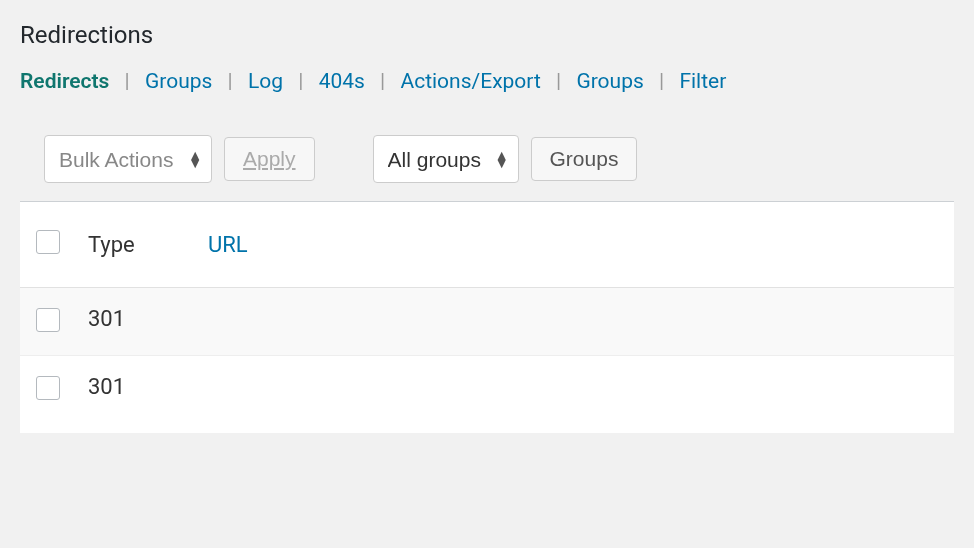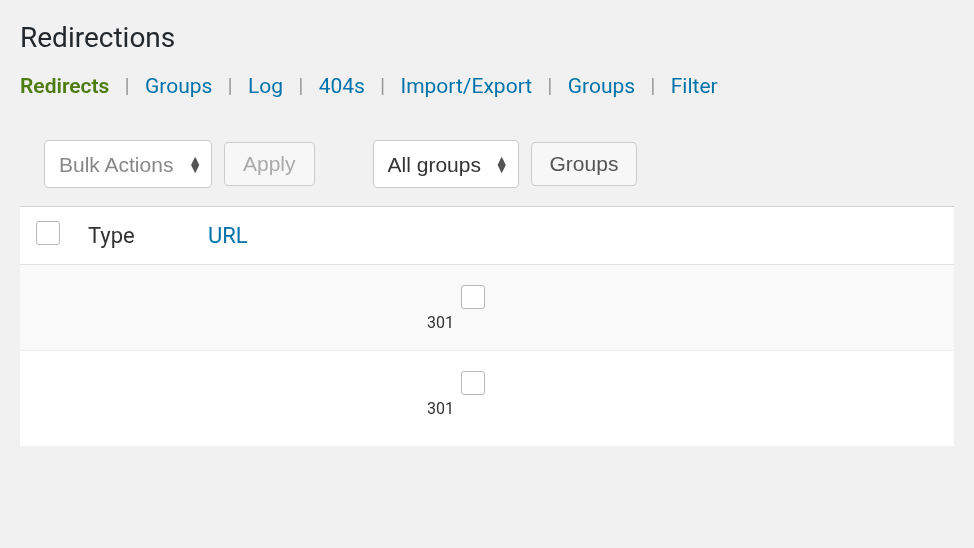--- a/index.html
+++ b/index.html
@@ -12,37 +12,37 @@
       background: #f1f1f1;
       color: #23282d;
       width: 974px;
       height: 548px;
       overflow: hidden;
     }
     .wrap {
       padding: 10px 20px 0 20px;
     }
     h1.page-title {
-      font-size: 28px;
+      font-size: 24px;
       font-weight: 400;
       color: #23282d;
       padding: 10px 0 18px 0;
       line-height: 1.3;
     }
     .tab-nav {
       font-size: 21px;
       padding-bottom: 24px;
     }
     .tab-nav .tab-item {
       color: #0073aa;
       text-decoration: none;
       cursor: pointer;
     }
     .tab-nav .tab-item.active {
-      color: #4d7c0f;
+      color: #0f766e;
       font-weight: 600;
     }
     .tab-nav .sep {
       color: #999;
       margin: 0 10px;
     }
     .controls-row {
       display: flex;
       align-items: center;
       gap: 12px;
@@ -84,38 +84,39 @@
       border-radius: 4px;
       padding: 8px 18px;
       font-size: 21px;
       color: #555;
       cursor: pointer;
       height: 44px;
     }
     .btn.disabled {
       color: #aaa;
       cursor: default;
+      text-decoration: underline;
     }
     .spacer-sm {
       width: 10px;
     }
     .table {
       width: 100%;
       background: #fff;
       border: 1px solid #ccd0d4;
       border-left: none;
       border-right: none;
       border-bottom: none;
       margin-top: 6px;
     }
     .table-header {
       display: flex;
       align-items: center;
       border-bottom: 1px solid #e1e1e1;
-      padding: 14px 16px;
+      padding: 28px 16px;
       font-size: 22px;
       color: #333;
     }
     .col-check {
       width: 52px;
       flex-shrink: 0;
     }
     .col-type {
       width: 120px;
       flex-shrink: 0;
@@ -133,26 +134,25 @@
       width: 24px;
       height: 24px;
       border: 1px solid #b4b9be;
       background: #fff;
       border-radius: 3px;
       display: inline-block;
       cursor: pointer;
     }
     .table-row {
       display: flex;
-      align-items: center;
+      align-items: flex-start;
       padding: 18px 16px;
-      font-size: 16px;
+      font-size: 22px;
       background: #f9f9f9;
       border-bottom: 1px solid #eee;
-      flex-direction: column;
     }
     .table-row:nth-child(odd) {
       background: #fff;
     }
     .table-row .col-check {
       padding-top: 2px;
     }
     .url-source {
       color: #0073aa;
       cursor: pointer;
@@ -170,21 +170,21 @@
 
   <div class="tab-nav">
     <span class="tab-item active">Redirects</span>
     <span class="sep">|</span>
     <span class="tab-item">Groups</span>
     <span class="sep">|</span>
     <span class="tab-item">Log</span>
     <span class="sep">|</span>
     <span class="tab-item">404s</span>
     <span class="sep">|</span>
-    <span class="tab-item">Import/Export</span>
+    <span class="tab-item">Actions/Export</span>
     <span class="sep">|</span>
     <span class="tab-item">Groups</span>
     <span class="sep">|</span>
     <span class="tab-item">Filter</span>
   </div>
 
   <div class="controls-row">
     <div class="select-wrap">
       <select class="select-control">
         <option>Bulk Actions</option>

